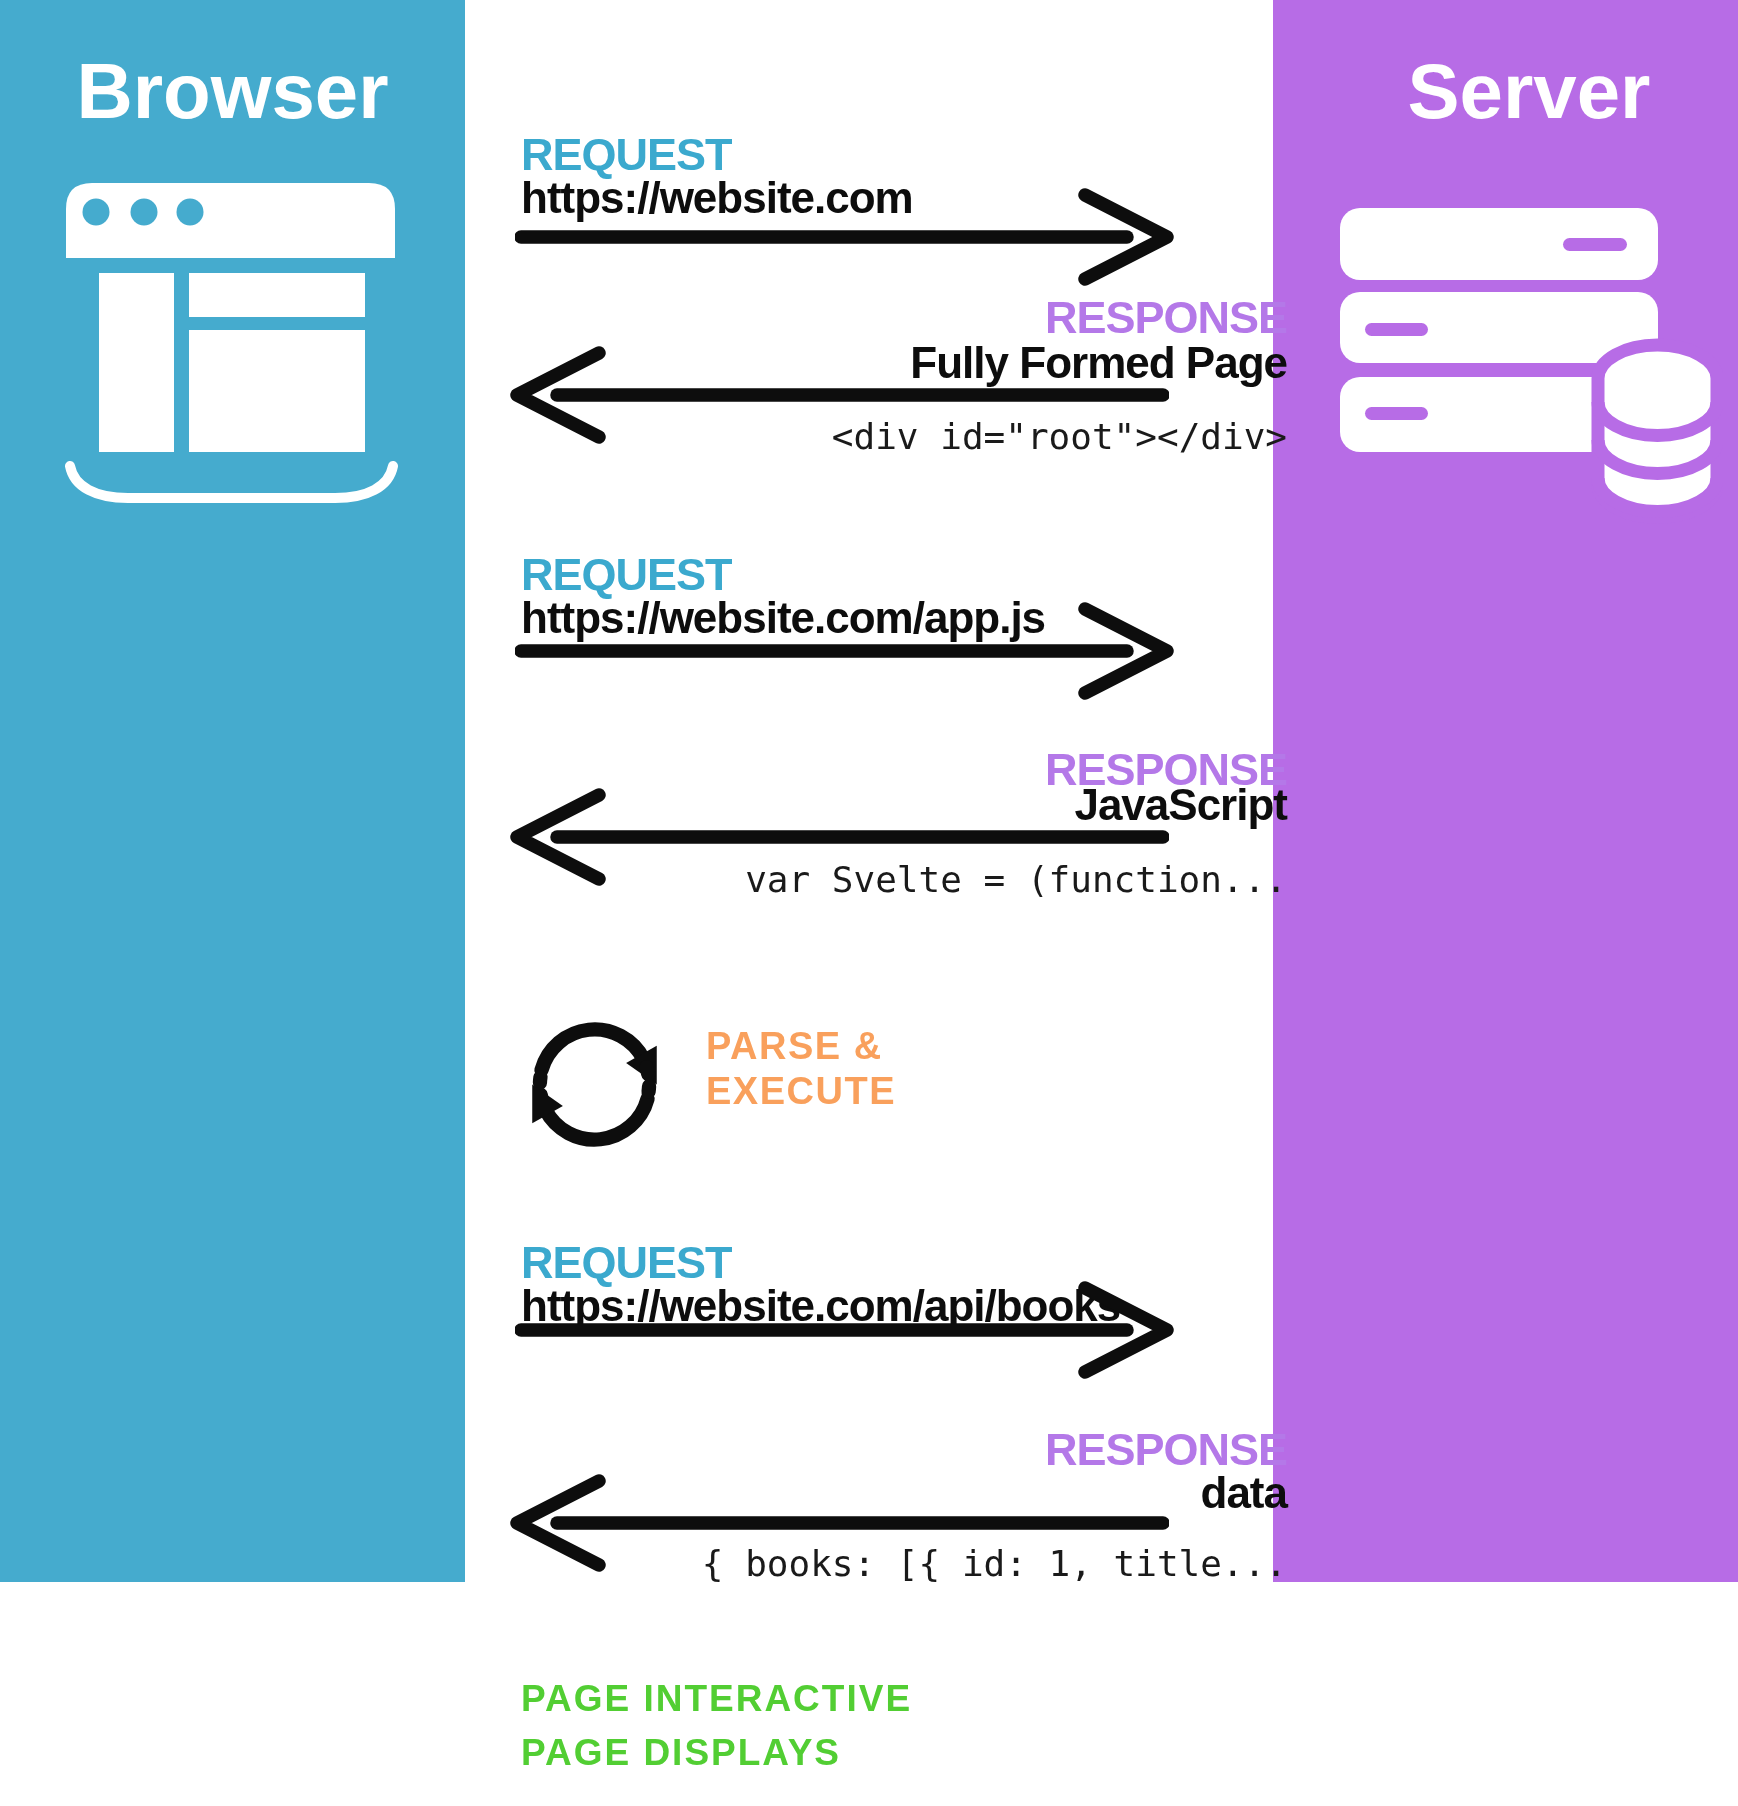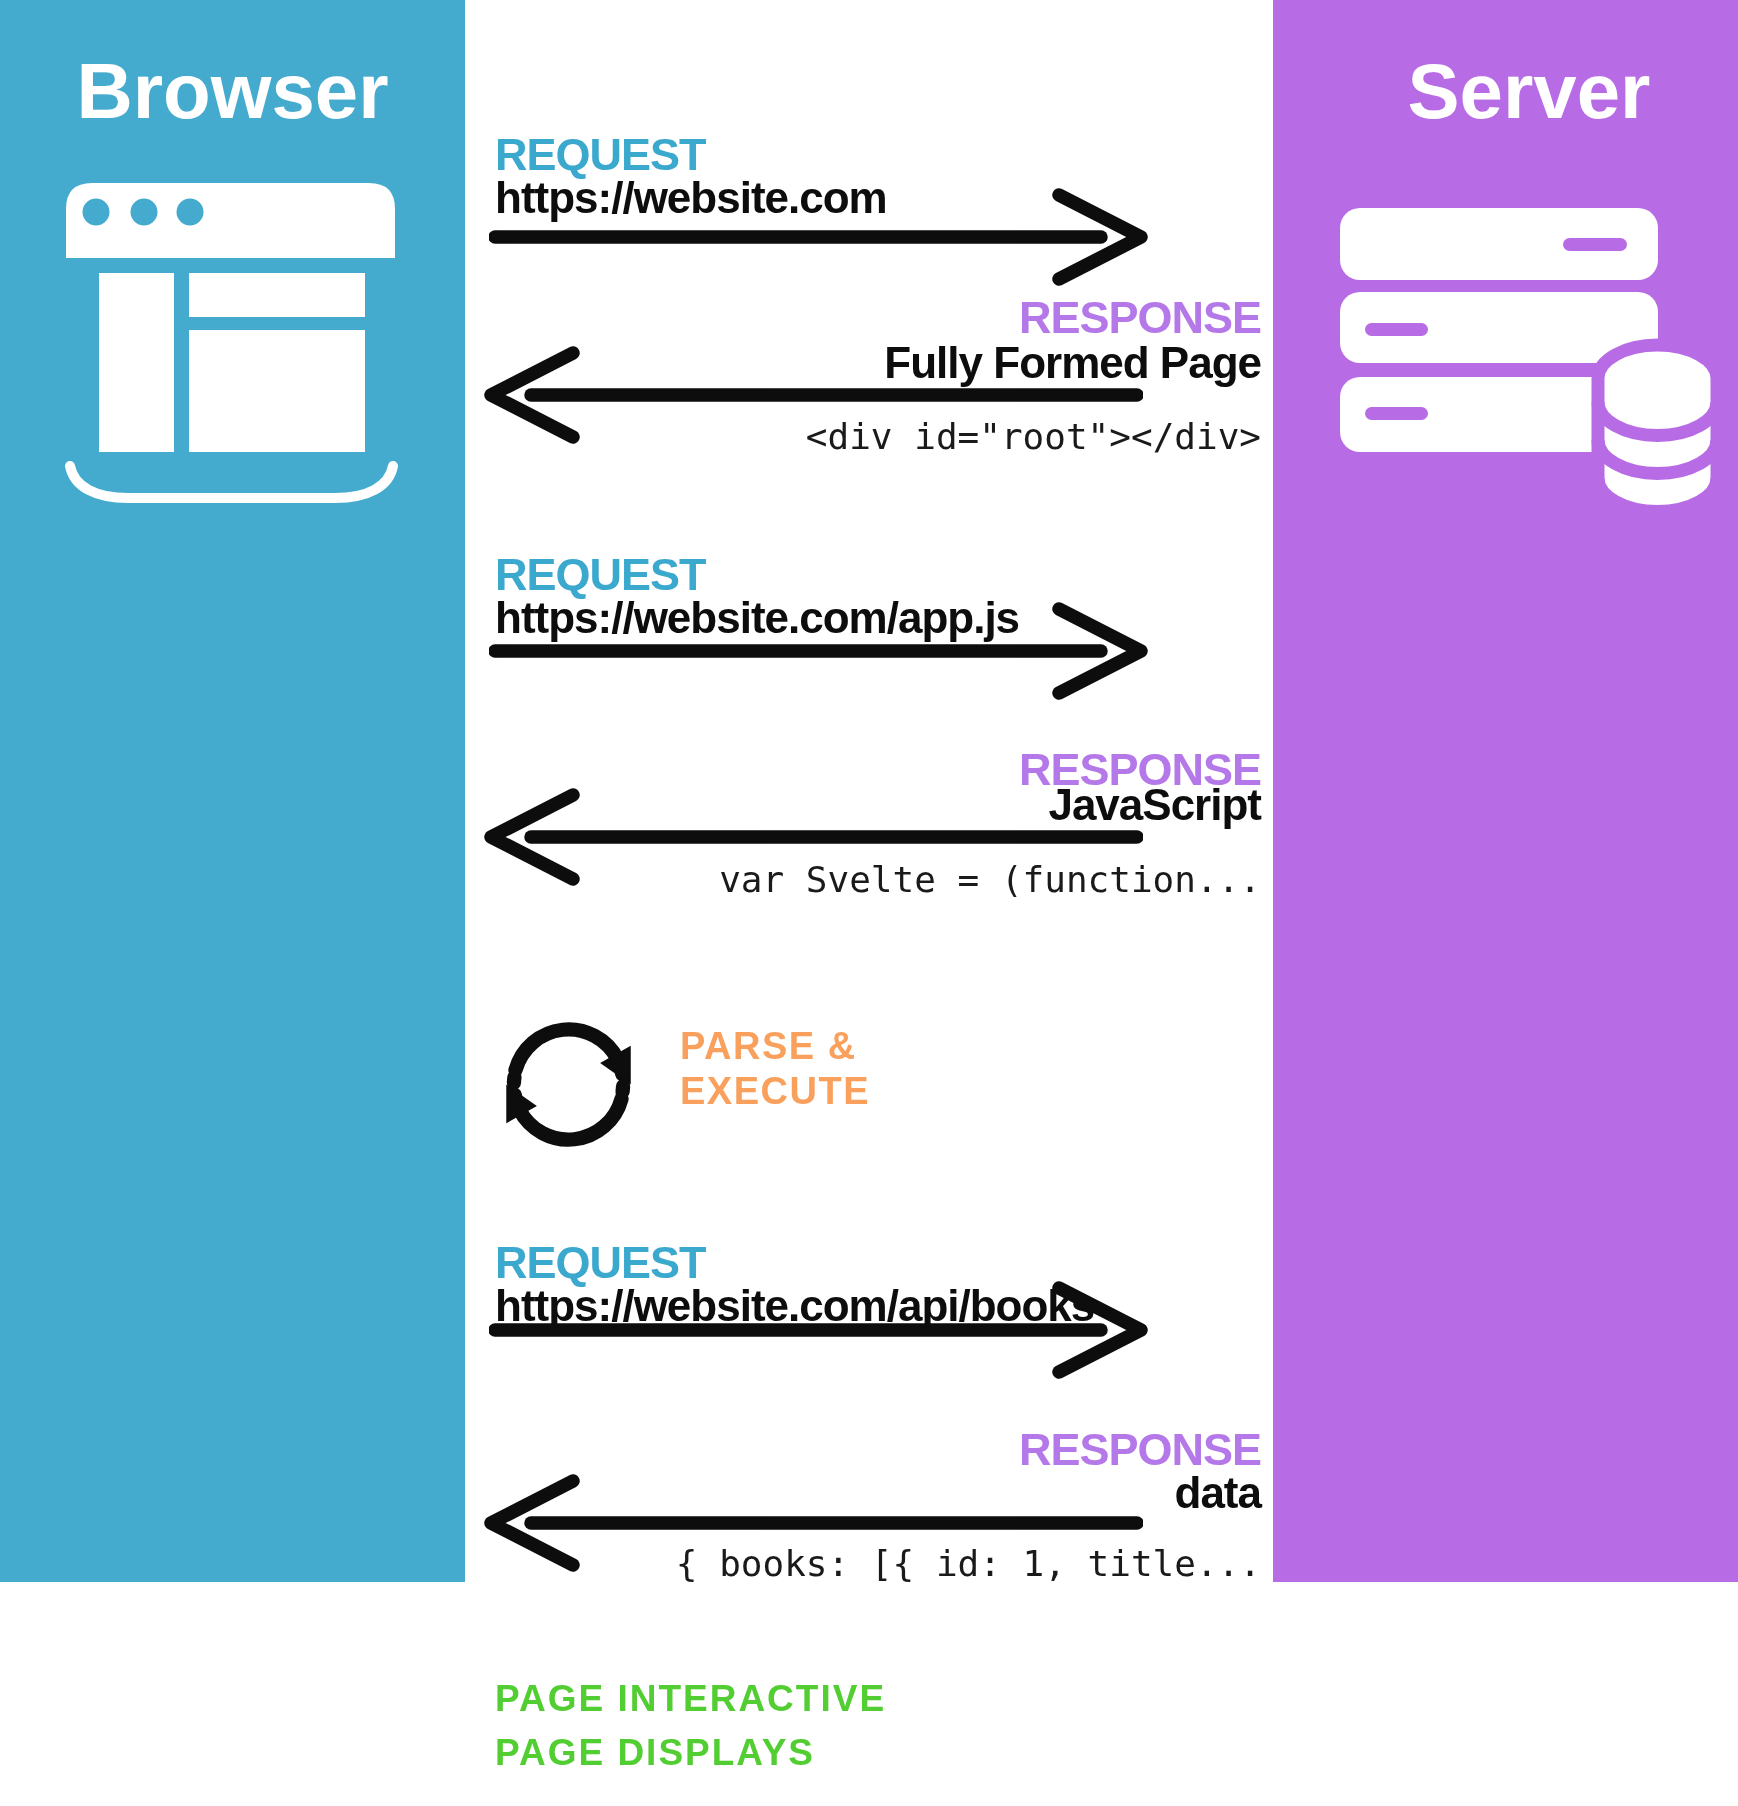--- a/index.html
+++ b/index.html
@@ -12,21 +12,21 @@
   .col-browser{left:0;background:var(--browser-bg,#45ABCE);}
   .col-server{left:1273px;background:var(--server-bg,#B76CE6);padding-left:47px;}
   .col-title{
     position:absolute;top:52px;left:0;width:100%;text-align:center;
     color:#ffffff;font-size:78px;font-weight:800;line-height:1;letter-spacing:0;
   }
   .col-icon{position:absolute;}
   .browser-icon{left:64px;top:181px;}
   .server-icon{left:64px;top:205px;}
 
-  .middle{position:absolute;left:447px;top:0;width:932px;height:1806px;}
+  .middle{position:absolute;left:473px;top:0;width:932px;height:1806px;}
 
   .lbl{position:absolute;font-size:45px;font-weight:800;line-height:1;letter-spacing:-1px;white-space:nowrap;}
   .lbl-req{left:48px;color:var(--request-label,#3BA9CE);}
   .lbl-resp{right:118px;text-align:left;color:var(--response-label,#B478E8);}
   .sub{position:absolute;font-size:44px;font-weight:800;line-height:1;letter-spacing:-1px;color:#0d0d0d;white-space:nowrap;text-align:center;}
   .sub-req{left:48px;}
   .sub-resp{right:118px;text-align:right;}
   .code{
     position:absolute;right:118px;font-family:"DejaVu Sans Mono",monospace;
     font-size:36px;line-height:1.25;color:#1a1a1a;white-space:pre;text-align:right;

